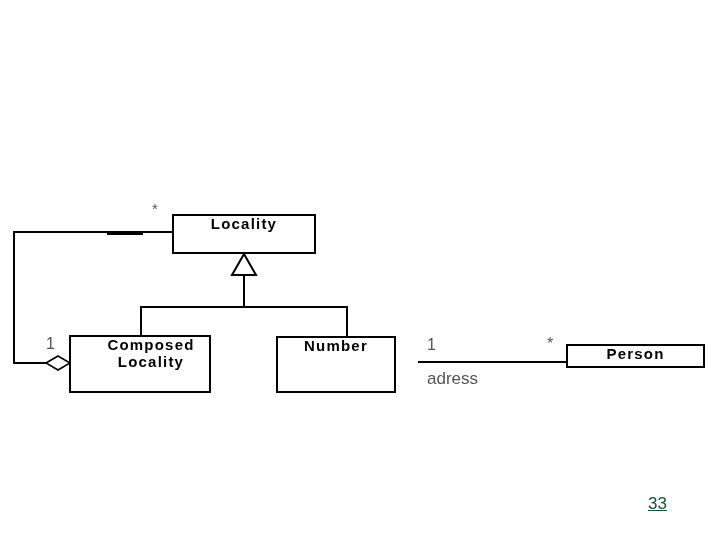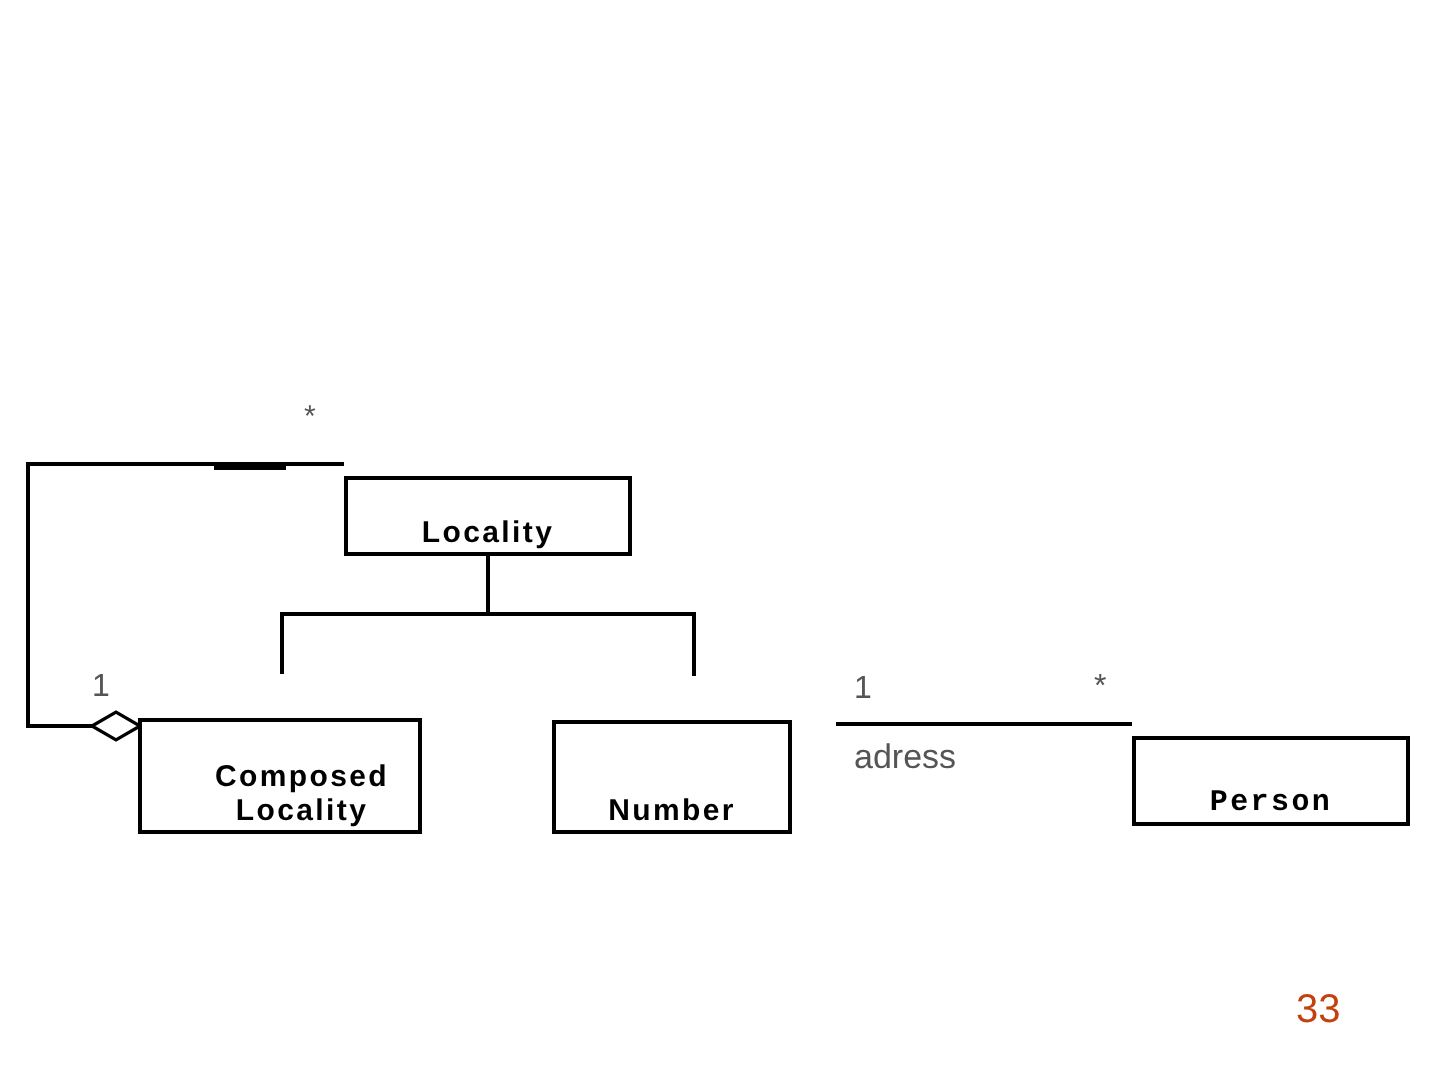--- a/index.html
+++ b/index.html
@@ -32,51 +32,51 @@
     background: #000000;
   }
   .umlbox {
     position: absolute;
     box-sizing: border-box;
     border: 2px solid #000000;
     background: #ffffff;
     display: flex;
     flex-direction: column;
     align-items: center;
-    justify-content: flex-end;
+    justify-content: flex-start;
     text-align: center;
     font-size: 15px;
     font-weight: bold;
     letter-spacing: 1.2px;
     color: #000000;
     line-height: 1.12;
-    margin-top: 24px;
   }
   .shape {
     position: absolute;
   }
   .mult {
     position: absolute;
     color: #555555;
     font-size: 16px;
     line-height: 1;
   }
   .assoc-name {
     position: absolute;
     color: #555555;
     font-size: 17px;
     line-height: 1;
   }
   .page-number {
     position: absolute;
     left: 648px;
     top: 495px;
-    color: #c2410c;
-    font-size: 20px;
+    color: #14532d;
+    font-size: 17px;
     line-height: 1;
+    text-decoration: underline;
   }
 </style>
 </head>
 <body>
 
 <div class="slide">
 
 
   <div class="line" style="left:13px; top:231px; width:159px; height:2px;"></div>
   <div class="line" style="left:107px; top:231px; width:36px; height:4px;"></div>
@@ -104,21 +104,21 @@
 
   <div class="umlbox" style="left:69px; top:335px; width:142px; height:58px;padding-left:22px;">
     <span>Composed</span>
     <span>Locality</span>
   </div>
 
   <div class="umlbox" style="left:276px; top:336px; width:120px; height:57px;">
     <span>Number</span>
   </div>
 
-  <div class="umlbox" style="left:566px; top:344px; width:139px; height:45px;font-family:Liberation Mono, monospace;">
+  <div class="umlbox" style="left:566px; top:344px; width:139px; height:24px;">
     <span>Person</span>
   </div>
 
   <span class="mult" style="left:152px; top:201px; font-size:15px;">*</span>
   <span class="mult" style="left:46px; top:336px;">1</span>
   <span class="mult" style="left:427px; top:337px;">1</span>
   <span class="mult" style="left:547px; top:336px;">*</span>
   <span class="assoc-name" style="left:427px; top:370px;">adress</span>
 
   <div class="page-number">33</div>

